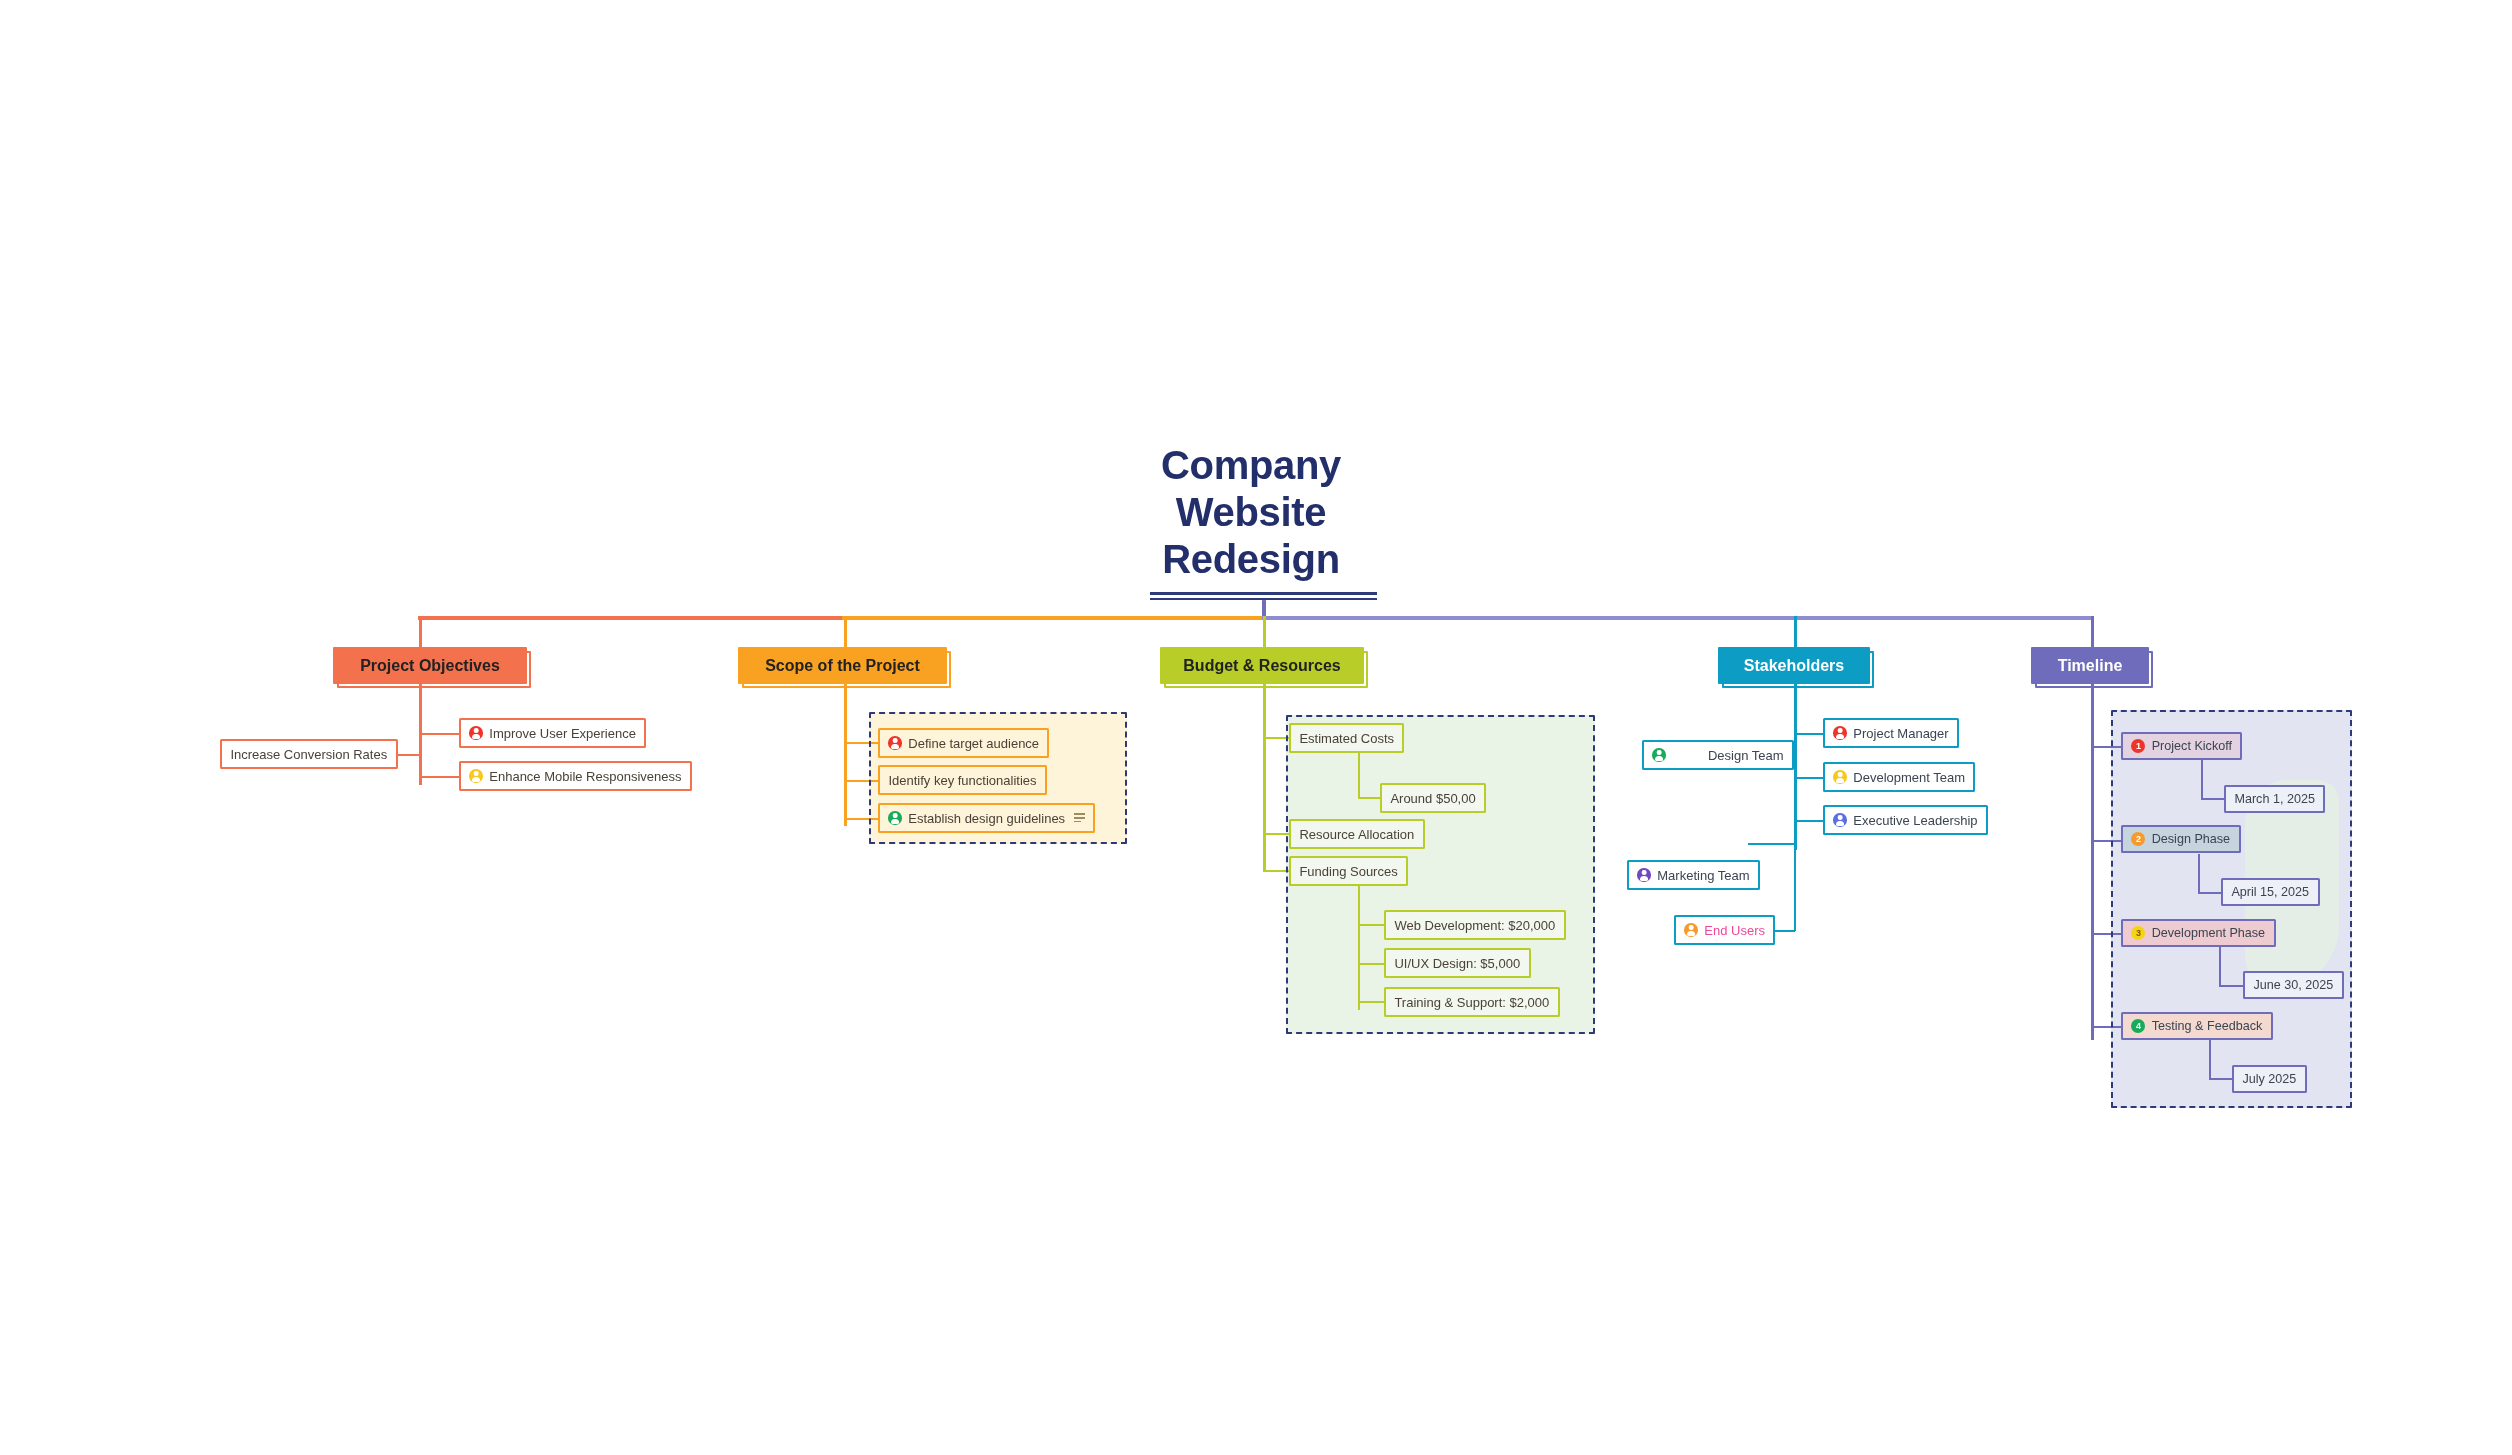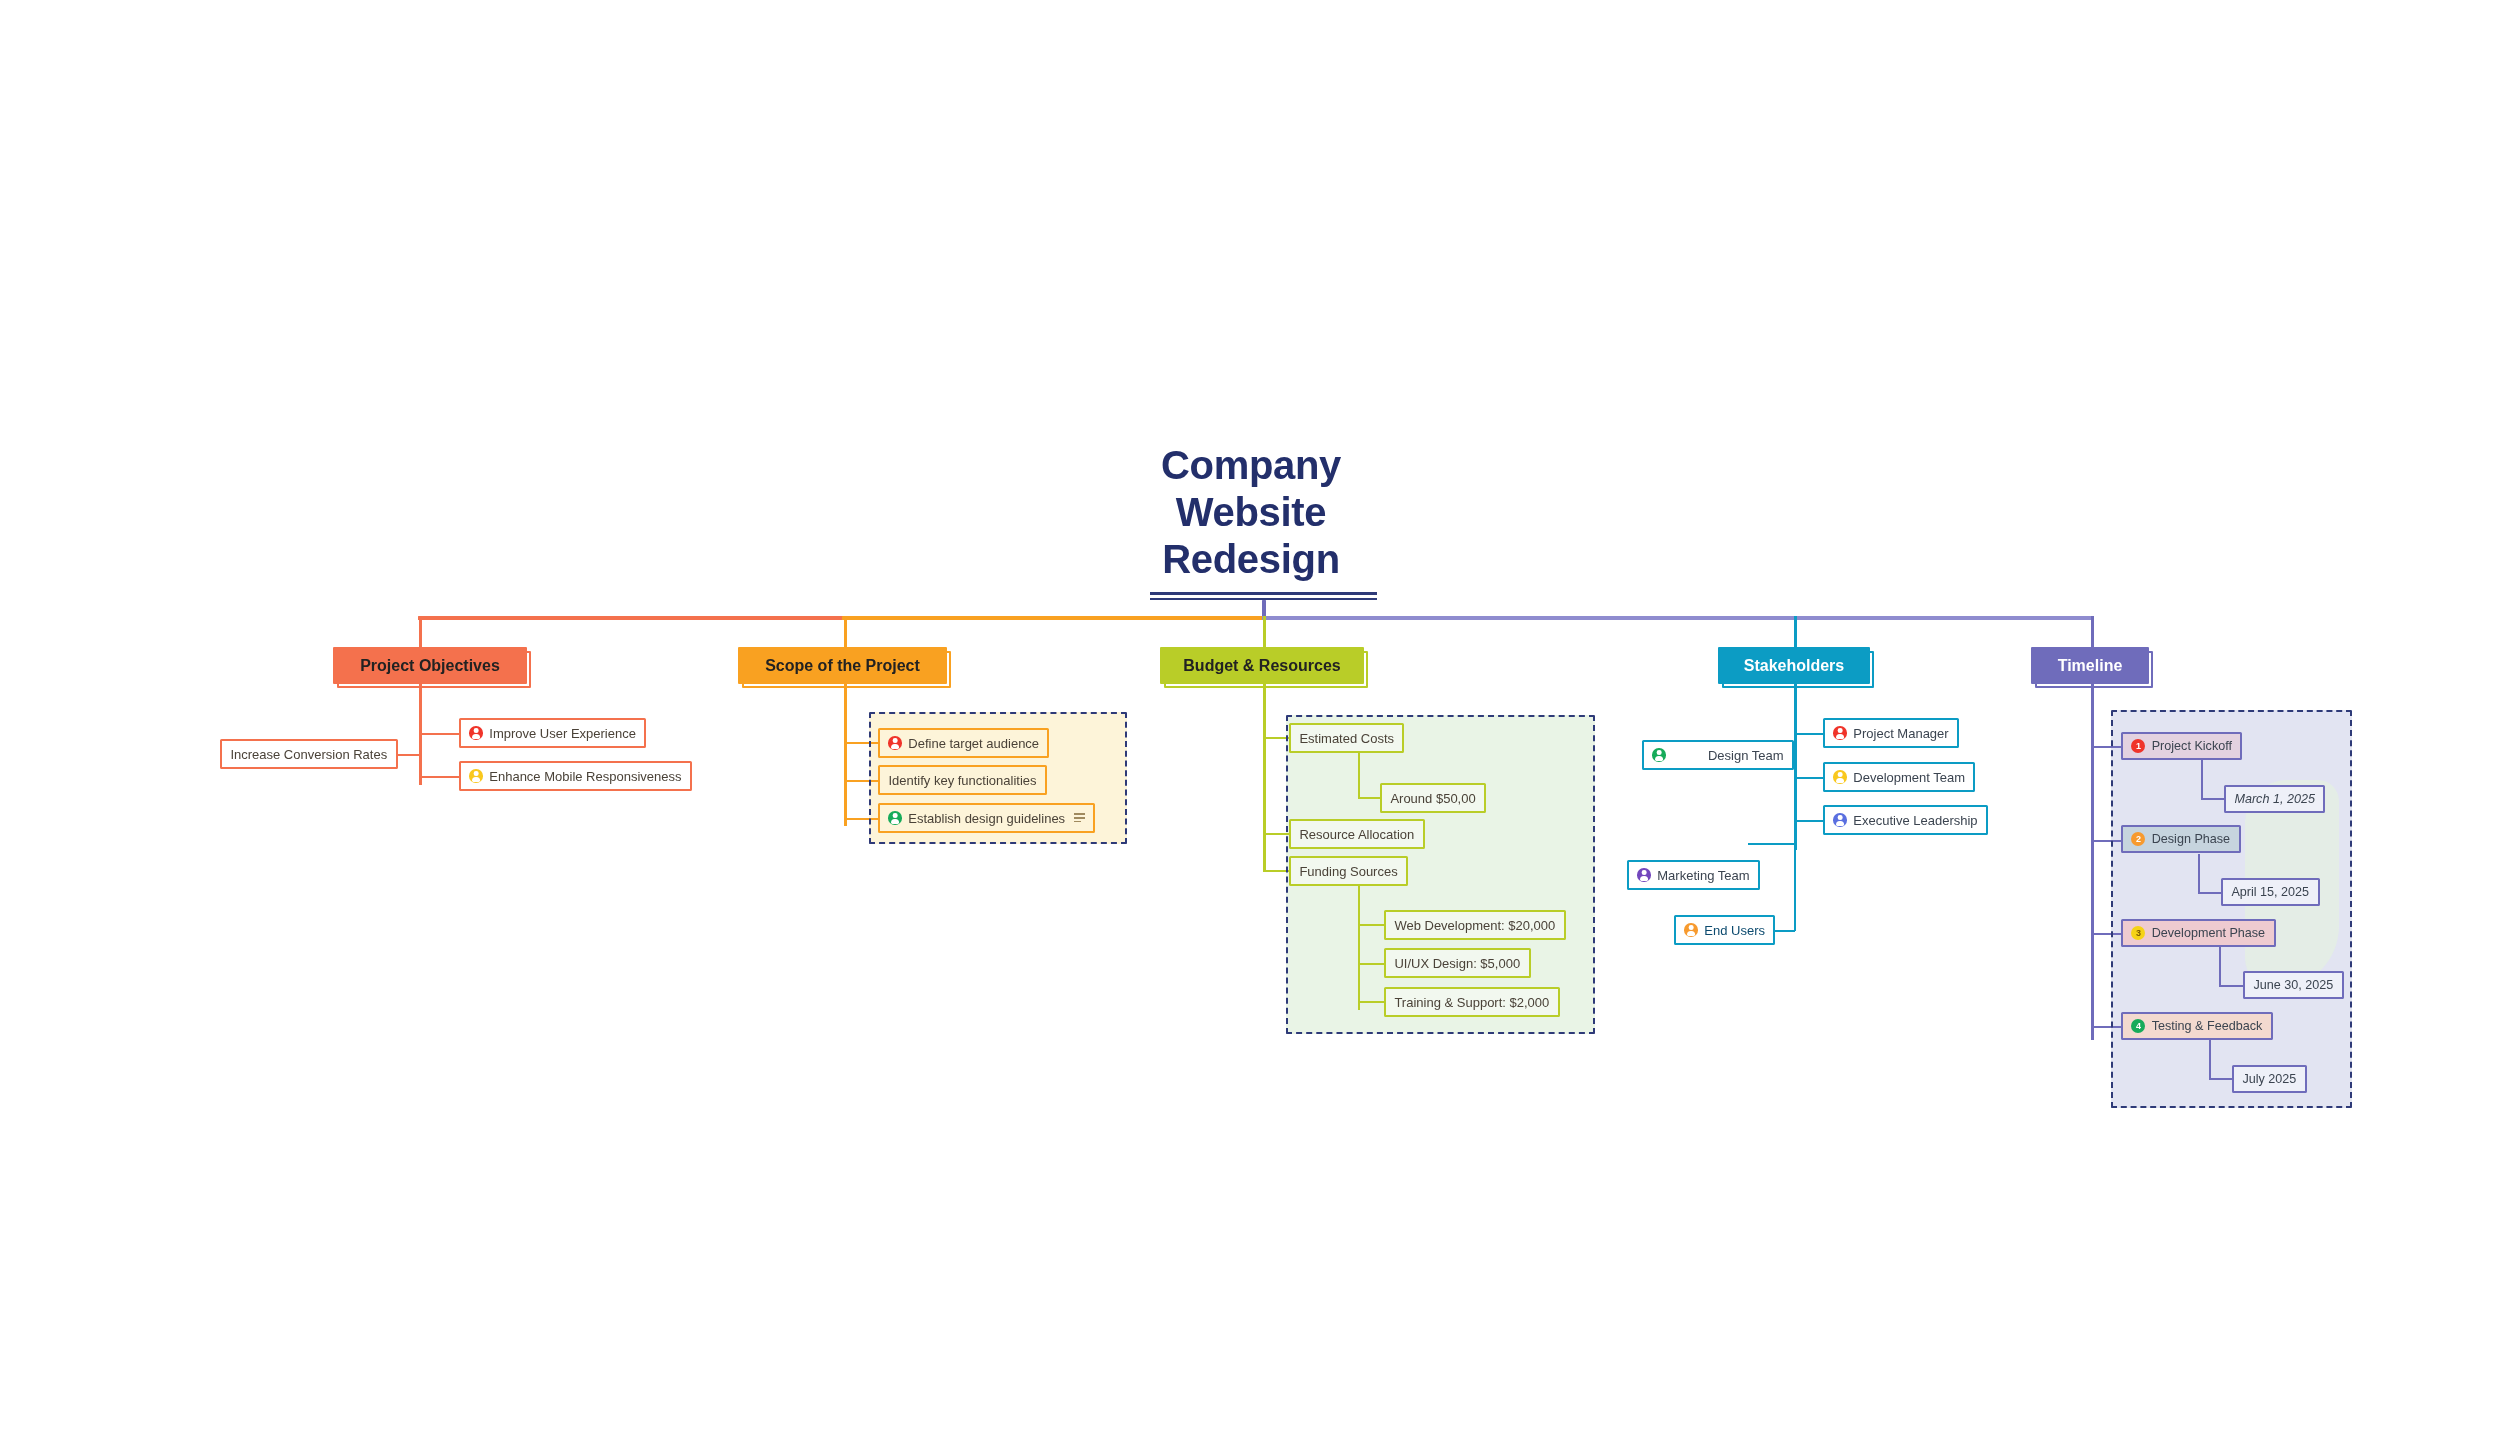--- a/index.html
+++ b/index.html
@@ -319,21 +319,21 @@
     <span class="ntext pad" style="color:#3b4450;padding-left:42px;">Design Team</span>
   </div>
 
   <div class="node" style="left:1627px; top:828px; border-color:#0c9cc4;margin-top:32px;">
     <span class="person-icon" style="background:#7347bd;"></span>
     <span class="ntext pad" style="color:#3b4450;">Marketing Team</span>
   </div>
 
   <div class="node" style="left:1674px; top:915px; border-color:#0c9cc4;">
     <span class="person-icon" style="background:#f79a2e;"></span>
-    <span class="ntext pad" style="color:#0c4a6e;">End Users</span>
+    <span class="ntext pad" style="color:#ec4899;">End Users</span>
   </div>
   <div class="ln vline-xthin" style="left:1794px; top:843px; height:88px; background:#0c9cc4;"></div>
   <div class="ln hline-xthin" style="left:1774px; top:930px; width:21px; background:#0c9cc4;"></div>
 
   <div class="topic" style="left:2031px; top:647px; width:118px; background:#6f6cbb; color:#6f6cbb;">
     <span style="color:#fff;">Timeline</span>
     <span class="shadowbox"></span>
   </div>
 
   <div class="region-fill" style="left:2111px; top:710px; width:241px; height:398px; background:#e2e4f2;"></div>
@@ -345,21 +345,21 @@
   <div class="ln hline-xthin" style="left:2091px; top:840px; width:32px; background:#6f6cbb;"></div>
   <div class="ln hline-xthin" style="left:2091px; top:933px; width:32px; background:#6f6cbb;"></div>
   <div class="ln hline-xthin" style="left:2091px; top:1026px; width:32px; background:#6f6cbb;"></div>
 
   <div class="node small" style="left:2121px; top:732px; border-color:#6f6cbb; background:#e3d2e0;">
     <span class="num-badge" style="background:#f0342a;">1</span>
     <span class="ntext pad" style="color:#3b4450;">Project Kickoff</span>
   </div>
   <div class="ln vline-xthin" style="left:2201px; top:760px; height:40px; background:#6f6cbb;"></div>
   <div class="ln hline-xthin" style="left:2201px; top:798px; width:25px; background:#6f6cbb;"></div>
-  <div class="node small" style="left:2224px; top:785px; border-color:#6f6cbb; background:#eef0f8;font-style:italic;">
+  <div class="node small" style="left:2224px; top:785px; border-color:#6f6cbb; background:#eef0f8;">
     <span class="ntext" style="color:#3b4450;">March 1, 2025</span>
   </div>
 
   <div class="node small" style="left:2121px; top:825px; border-color:#6f6cbb; background:#c6d4de;">
     <span class="num-badge" style="background:#f79a2e;">2</span>
     <span class="ntext pad" style="color:#3b4450;">Design Phase</span>
   </div>
   <div class="ln vline-xthin" style="left:2198px; top:854px; height:40px; background:#6f6cbb;"></div>
   <div class="ln hline-xthin" style="left:2198px; top:892px; width:25px; background:#6f6cbb;"></div>
   <div class="node small" style="left:2221px; top:878px; border-color:#6f6cbb; background:#eef0f8;text-align:center;">

